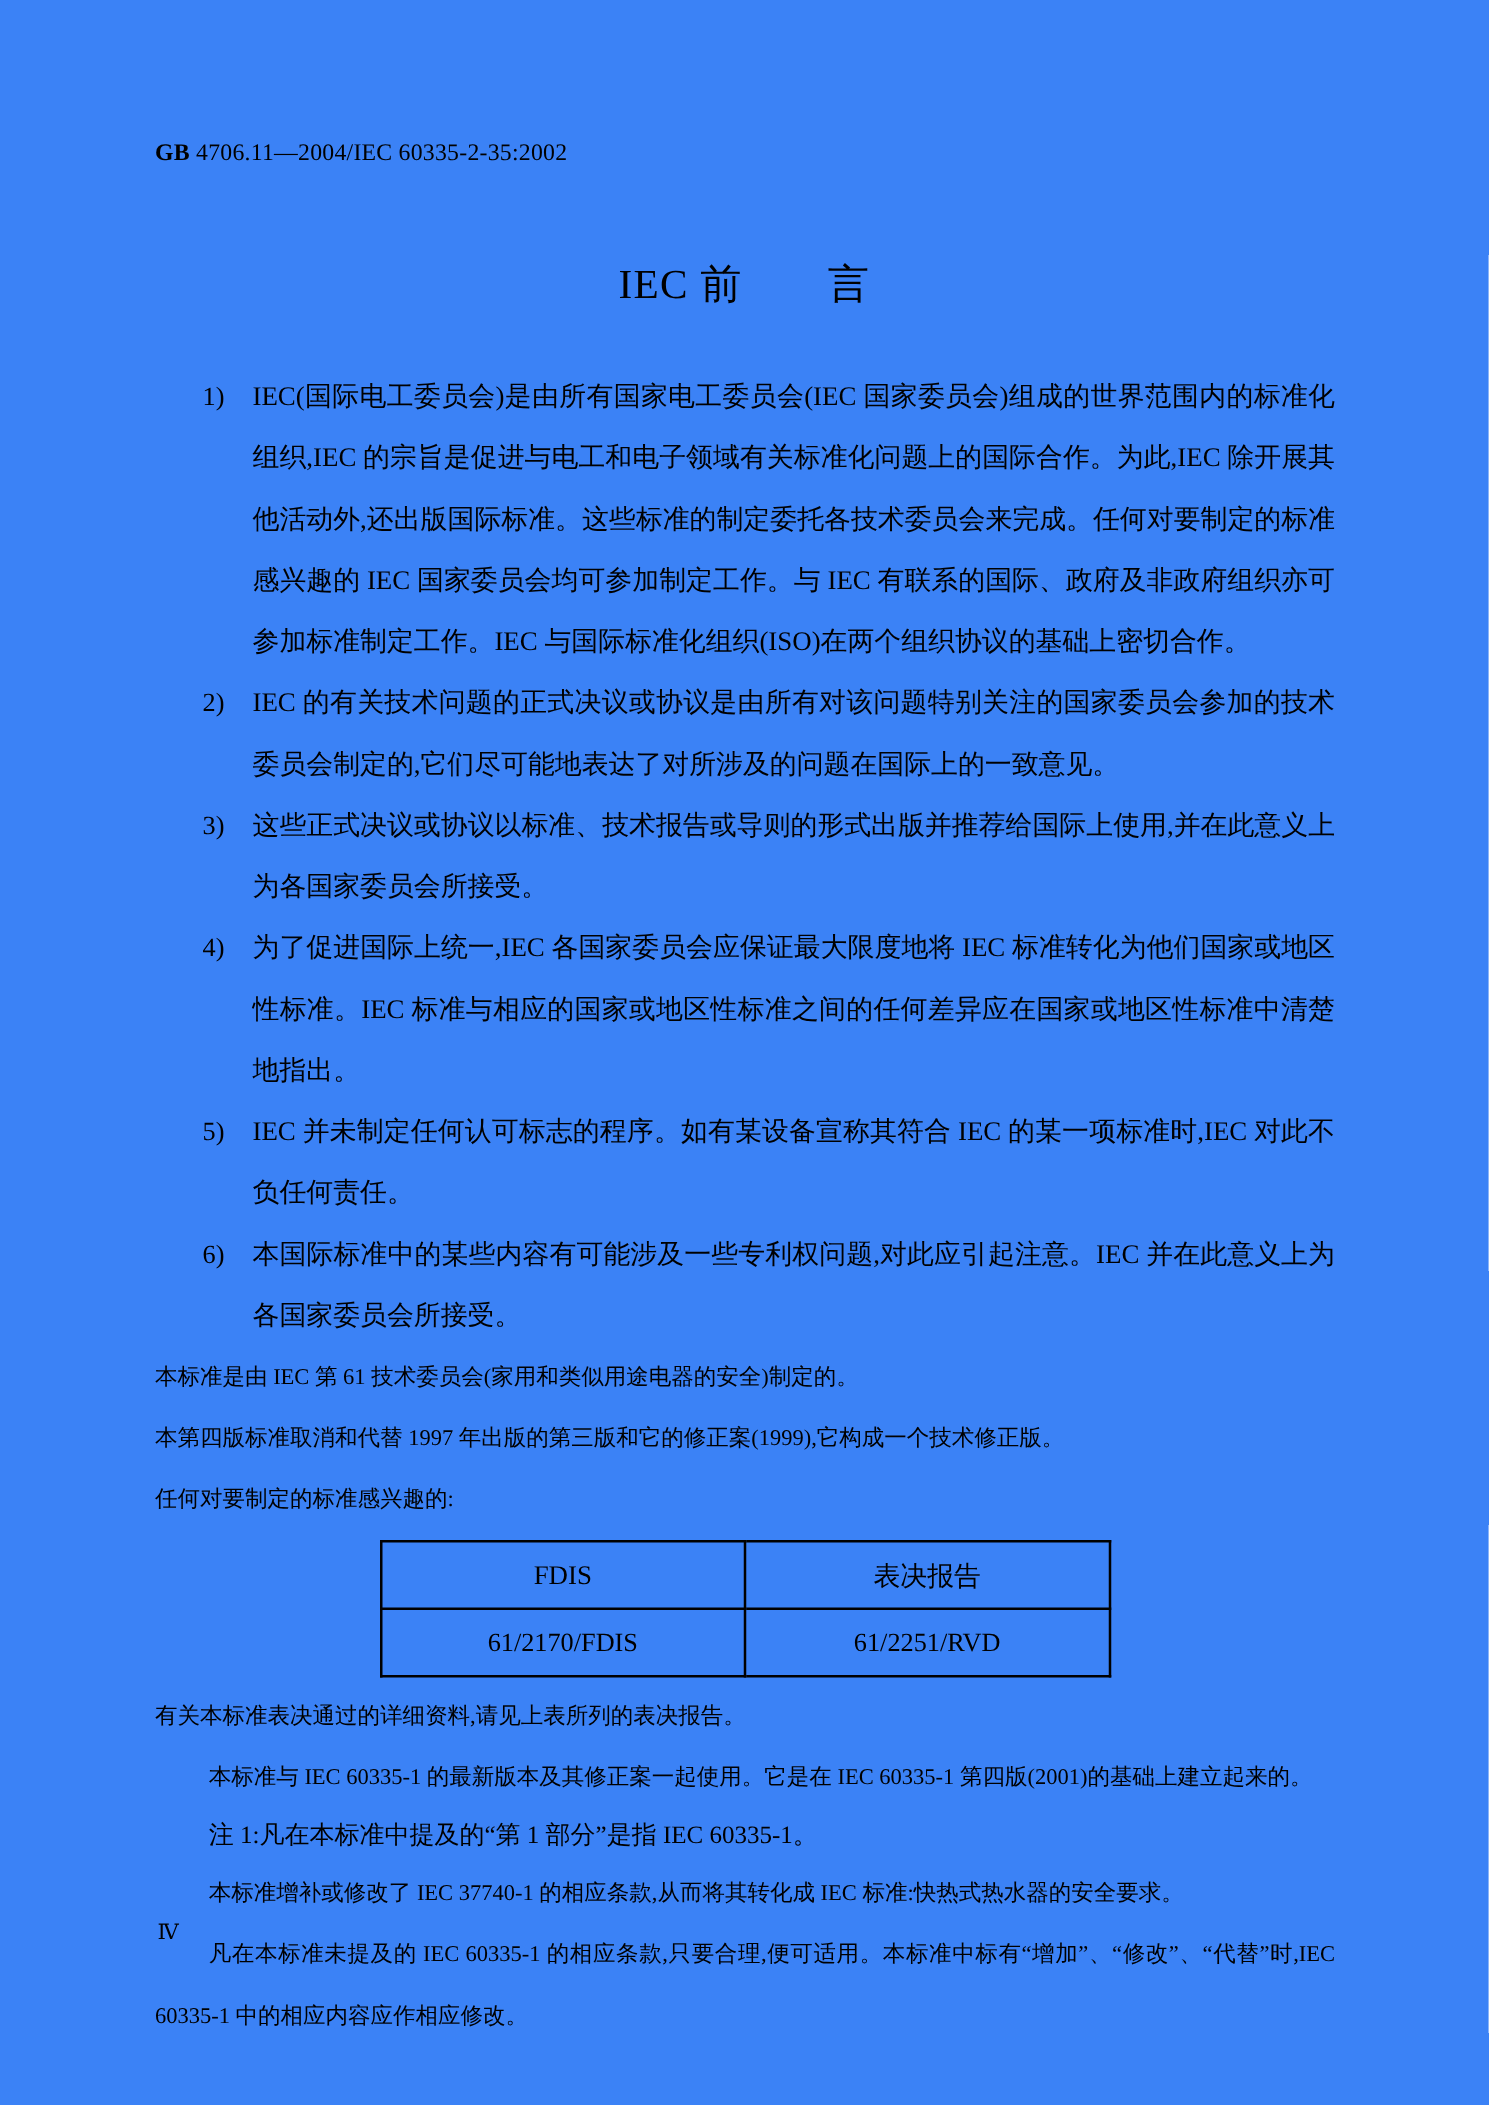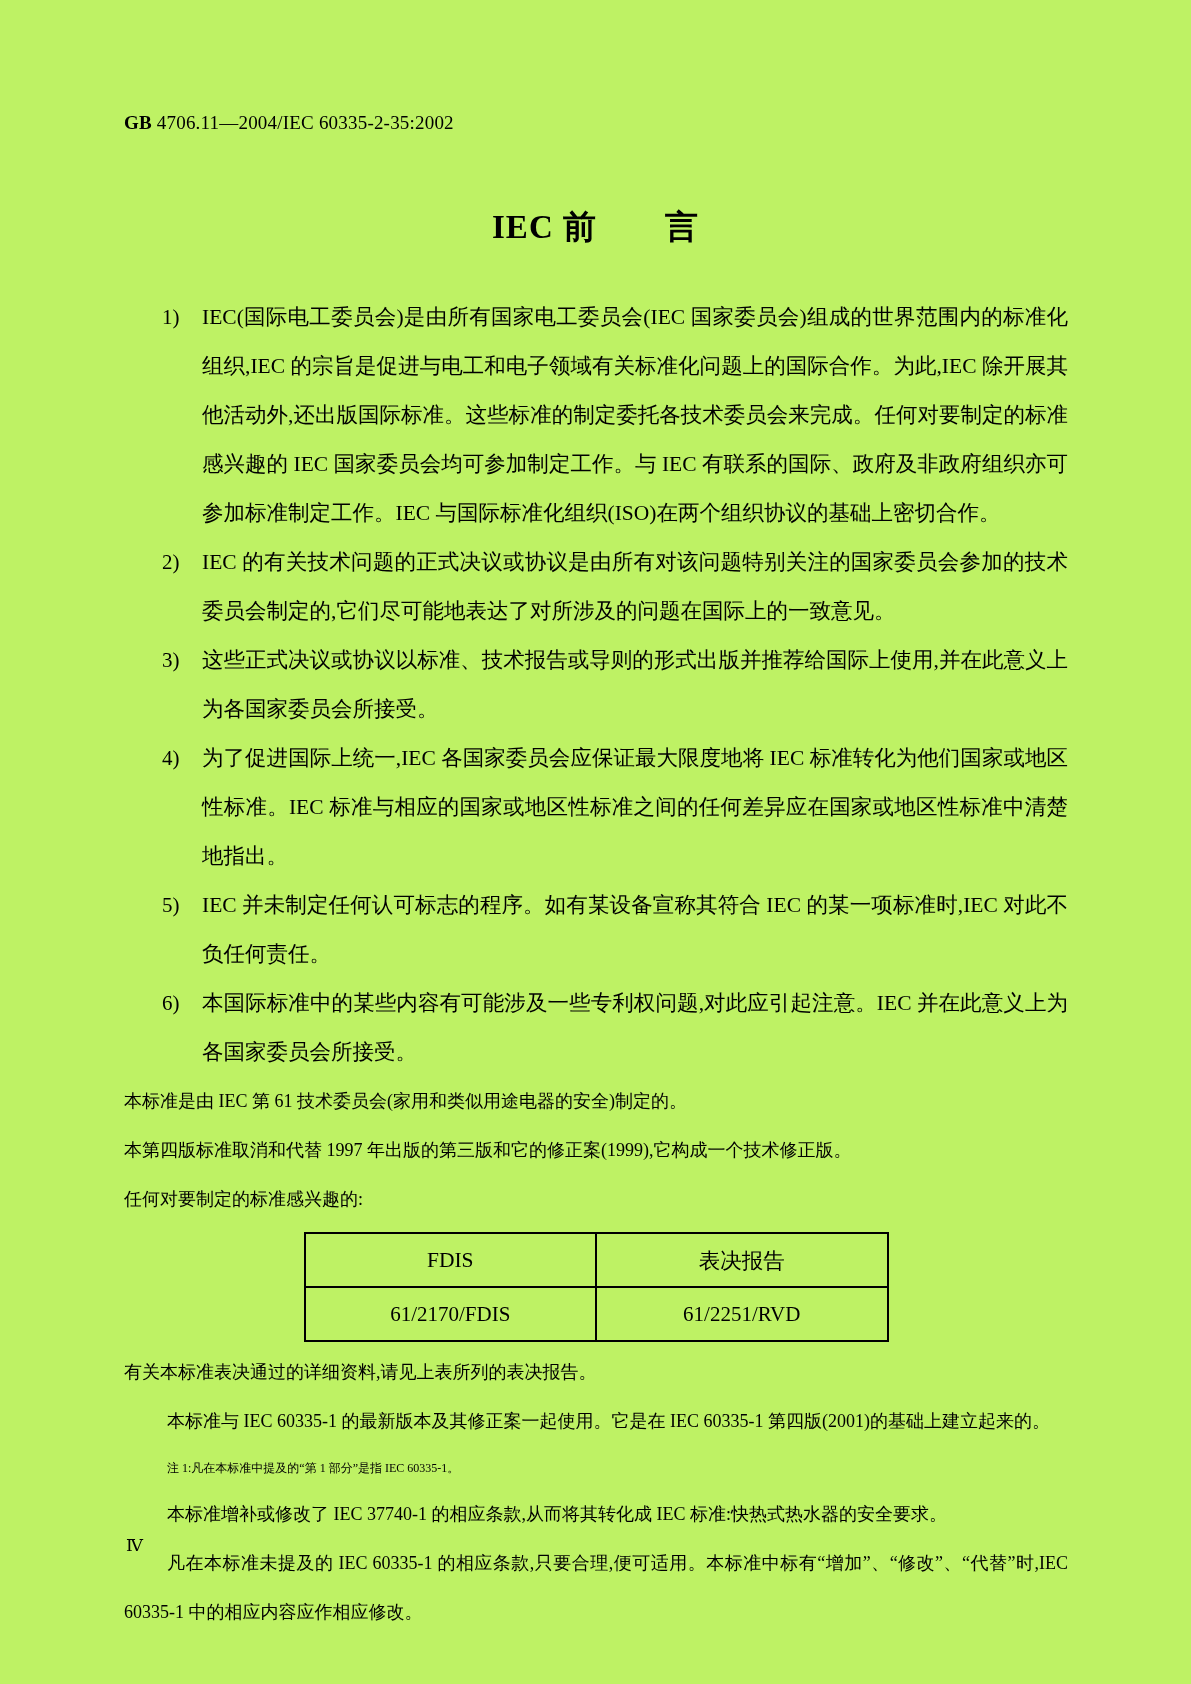--- a/index.html
+++ b/index.html
@@ -9,21 +9,21 @@
   }
   body {
     font-family: "Liberation Serif", "DejaVu Serif", serif;
     color: #000000;
   }
   .page {
     position: relative;
     width: 1191px;
     height: 1684px;
     margin: 0 auto;
-    background: #bef264;
+    background: #3b82f6;
     box-sizing: border-box;
     overflow: hidden;
   }
 
   
   .running-header {
     position: absolute;
     left: 124px;
     top: 112px;
     font-size: 19px;
@@ -35,21 +35,21 @@
   }
 
   
   .doc-title {
     position: absolute;
     left: 0;
     right: 0;
     top: 205px;
     text-align: center;
     font-size: 33px;
-    font-weight: bold;
+    font-weight: normal;
     letter-spacing: 1px;
   }
 
   
   .body-wrap {
     position: absolute;
     left: 124px;
     top: 293px;
     width: 944px;
   }
@@ -82,21 +82,21 @@
     line-height: 49px;
     text-align: justify;
     text-justify: inter-ideograph;
   }
   p.para.indent {
     text-indent: 43px;
   }
 
   p.note {
     margin: 0;
-    font-size: 12px;
+    font-size: 20px;
     line-height: 44px;
     padding-left: 43px;
     text-align: justify;
     text-justify: inter-ideograph;
   }
 
   
   .src-table-wrap {
     display: flex;
     justify-content: center;

